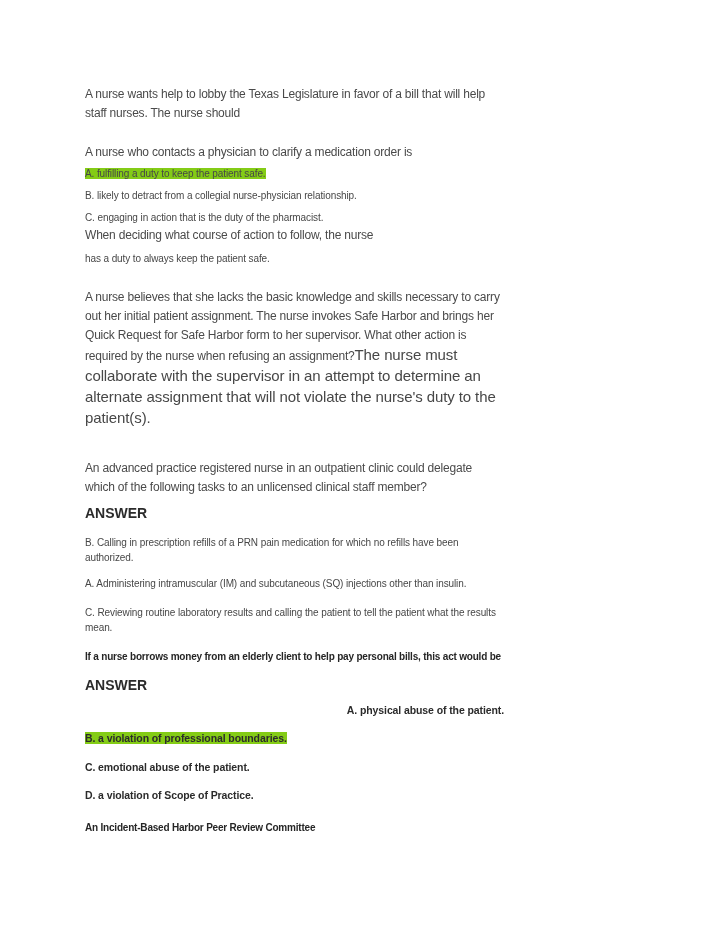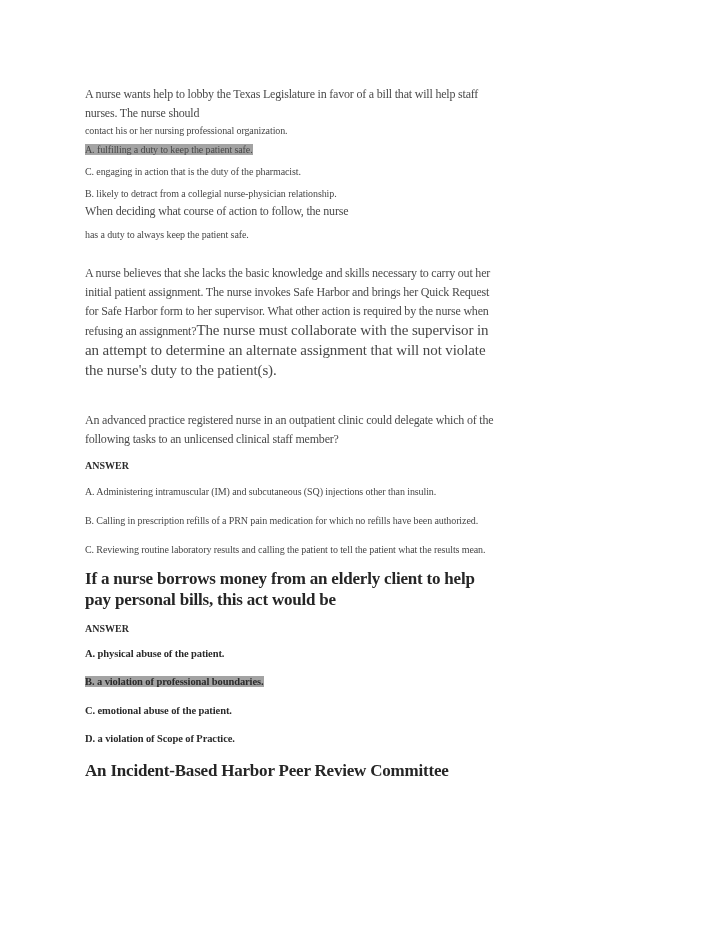--- a/index.html
+++ b/index.html
@@ -6,21 +6,21 @@
     margin: 0;
     padding: 0;
     background: #ffffff;
   }
   .page {
     position: relative;
     width: 584px;
     height: 931px;
     background: #ffffff;
     overflow: hidden;
-    font-family: Liberation Serif, serif;
+    font-family: Liberation Sans, sans-serif;
     box-sizing: border-box;
     padding: 85px 80px 12px 85px;
   }
   .t-lg {
     font-size: 12px;
     line-height: 19px;
     letter-spacing: -0.2px;
     color: #4a4a4a;
     max-width: 558px;
     margin: 0;
@@ -36,37 +36,37 @@
   .t-sm-b {
     font-size: 10.5px;
     line-height: 15px;
     letter-spacing: -0.1px;
     font-weight: bold;
     color: #2b2b2b;
     max-width: 558px;
     margin: 0;
   }
   .t-lg-b {
-    font-size: 17px;
+    font-size: 10px;
     line-height: 21px;
     letter-spacing: -0.2px;
     font-weight: bold;
     color: #262626;
     max-width: 558px;
     margin: 0;
   }
   .answer-label {
-    font-size: 10px;
+    font-size: 14px;
     line-height: 15px;
     font-weight: bold;
     color: #2b2b2b;
     margin: 0;
   }
   .hl {
-    background: #a3a3a3;
+    background: #84cc16;
   }
   .inline-sm {
     font-size: 15px;
     letter-spacing: -0.1px;
     color: #474747;
   }
   
   .m-q1-small     { margin-top: 0px; }
   .m-q2           { margin-top: 20px; }
   .m-q2-a         { margin-top: 4px; }
@@ -77,46 +77,46 @@
   .m-q2-fanswer   { margin-top: 6px; }
   .m-q3           { margin-top: 22px; }
   .m-q4           { margin-top: 30px; }
   .m-q4-label     { margin-top: 9px; }
   .m-q4-a         { margin-top: 11px; }
   .m-q4-b         { margin-top: 14px; }
   .m-q4-c         { margin-top: 14px; }
   .m-q4-d         { margin-top: 13px; }
   .m-q5           { margin-top: 11px; }
   .m-q5-label     { margin-top: 11px; }
-  .m-q5-a         { margin-top: 10px; }
+  .m-q5-a         { margin-top: 10px; text-align: right; }
   .m-q5-b         { margin-top: 13px; }
   .m-q5-c         { margin-top: 14px; }
   .m-q5-d         { margin-top: 13px; }
   .m-heading      { margin-top: 14px; }
 </style>
 </head>
 <body>
 
 <div class="page">
 
   <p class="t-lg">A nurse wants help to lobby the Texas Legislature in favor of a bill that will help staff nurses. The nurse should</p>
-  <p class="t-sm m-q1-small">contact his or her nursing professional organization.</p>
 
+  <p class="t-lg m-q2">A nurse who contacts a physician to clarify a medication order is</p>
   <p class="t-sm m-q2-a"><span class="hl">A. fulfilling a duty to keep the patient safe.</span></p>
+  <p class="t-sm m-q2-b">B. likely to detract from a collegial nurse-physician relationship.</p>
   <p class="t-sm m-q2-c">C. engaging in action that is the duty of the pharmacist.</p>
-  <p class="t-sm m-q2-b">B. likely to detract from a collegial nurse-physician relationship.</p>
   <p class="t-lg m-q2-follow">When deciding what course of action to follow, the nurse</p>
   <p class="t-sm m-q2-fanswer">has a duty to always keep the patient safe.</p>
 
   <p class="t-lg m-q3"><span>A nurse believes that she lacks the basic knowledge and skills necessary to carry out her initial patient assignment. The nurse invokes Safe Harbor and brings her Quick Request for Safe Harbor form to her supervisor. What other action is required by the nurse when refusing an assignment?</span><span class="inline-sm">The nurse must collaborate with the supervisor in an attempt to determine an alternate assignment that will not violate the nurse's duty to the patient(s).</span></p>
 
   <p class="t-lg m-q4">An advanced practice registered nurse in an outpatient clinic could delegate which of the following tasks to an unlicensed clinical staff member?</p>
   <p class="answer-label m-q4-label">ANSWER</p>
+  <p class="t-sm m-q4-b">B. Calling in prescription refills of a PRN pain medication for which no refills have been authorized.</p>
   <p class="t-sm m-q4-a">A. Administering intramuscular (IM) and subcutaneous (SQ) injections other than insulin.</p>
-  <p class="t-sm m-q4-b">B. Calling in prescription refills of a PRN pain medication for which no refills have been authorized.</p>
   <p class="t-sm m-q4-c">C. Reviewing routine laboratory results and calling the patient to tell the patient what the results mean.</p>
 
   <p class="t-lg-b m-q5">If a nurse borrows money from an elderly client to help pay personal bills, this act would be</p>
   <p class="answer-label m-q5-label">ANSWER</p>
   <p class="t-sm-b m-q5-a">A. physical abuse of the patient.</p>
   <p class="t-sm-b m-q5-b"><span class="hl">B. a violation of professional boundaries.</span></p>
   <p class="t-sm-b m-q5-c">C. emotional abuse of the patient.</p>
   <p class="t-sm-b m-q5-d">D. a violation of Scope of Practice.</p>
 
   <p class="t-lg-b m-heading">An Incident-Based Harbor Peer Review Committee</p>

